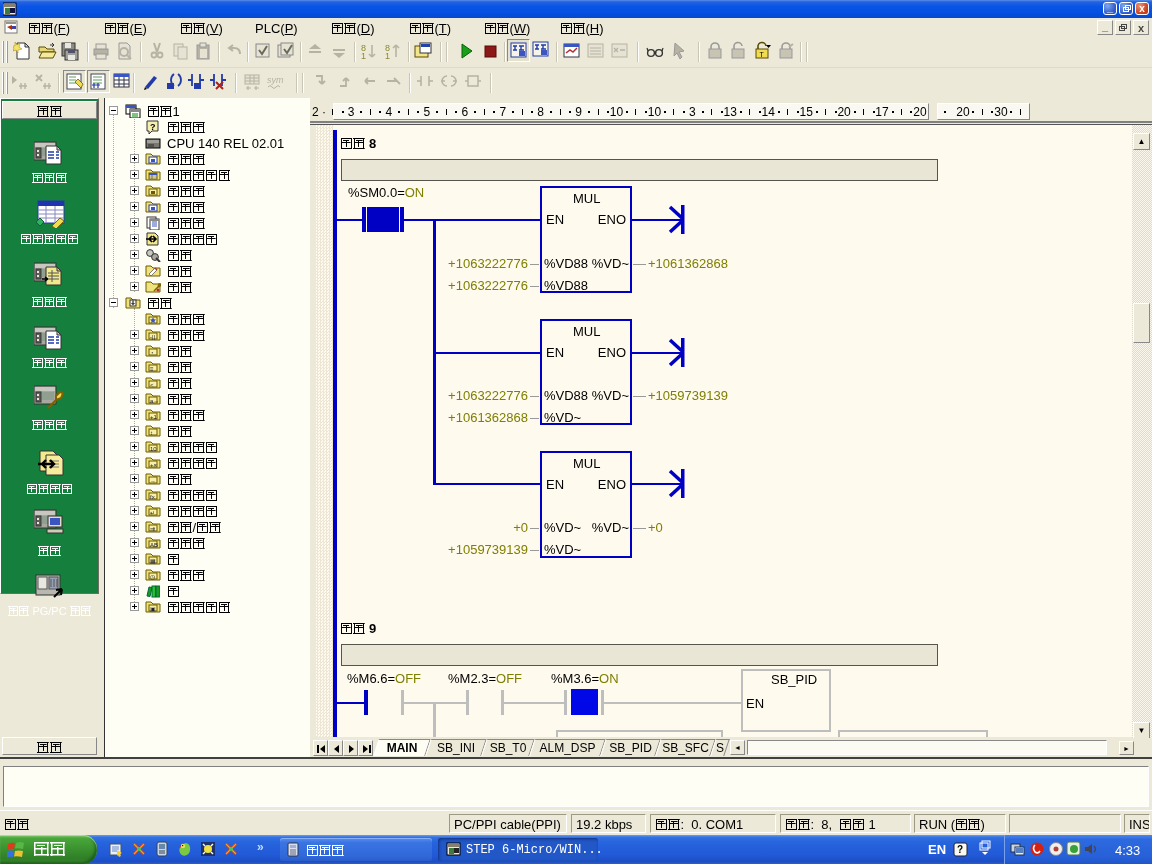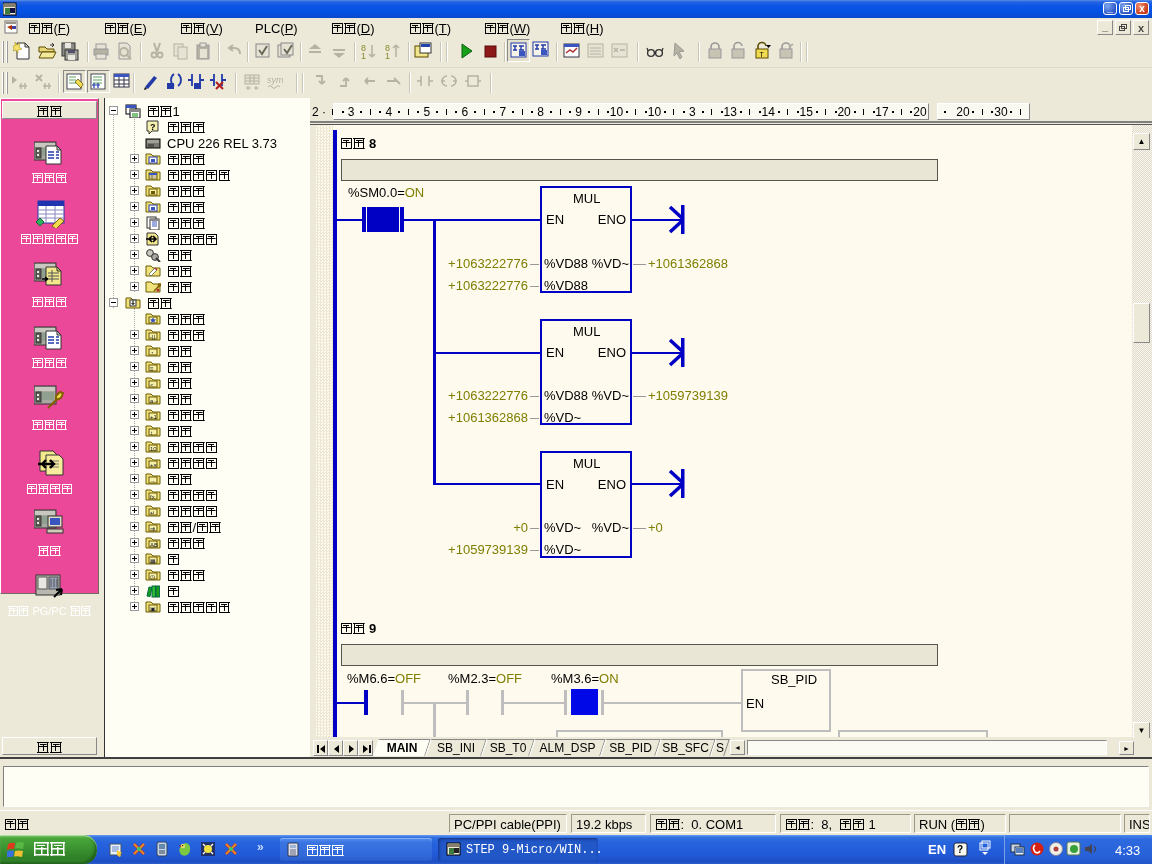--- a/index.html
+++ b/index.html
@@ -384,21 +384,21 @@
     </div>
     <div class="sep" style="left:58px"></div>
     <div class="sep" style="left:133px"></div>
     <div class="sep" style="left:235px"></div>
     <div class="sep" style="left:296px"></div>
     <div class="sep" style="left:302px"></div>
     <div class="sep" style="left:409px"></div>
     <div class="sep" style="left:490px"></div>
 </div>
 
-<div class="a" id="navbar" style="left:0;top:98px;width:99px;height:496px;background:#ec4899;border:1px solid;border-color:#fff #6F6D62 #6F6D62 #fff">
+<div class="a" id="navbar" style="left:0;top:98px;width:99px;height:496px;background:#15803d;border:1px solid;border-color:#fff #6F6D62 #6F6D62 #fff">
  <div class="a raise" style="left:1px;top:2px;width:95px;height:18px;background:#ECE9D8;text-align:center;font-size:13px;padding-top:2px"><i class="h"></i><i class="h"></i></div>
  <div class="a raise" style="left:1px;top:638px;width:95px;height:18px;background:#ECE9D8;text-align:center;font-size:13px;padding-top:2px"><i class="h"></i><i class="h"></i></div>
  <div class="a" style="left:33px;top:39px">
       <svg class="a" style="" width="32" height="30" viewBox="0 0 32 30">
         <rect x="0" y="4" width="22" height="18" fill="#A8A8A0" stroke="#333"></rect>
         <rect x="1" y="5" width="20" height="4" fill="#C8C8C0"></rect>
         <rect x="2" y="10" width="5" height="10" fill="#606058" stroke="#333"></rect>
         <rect x="3" y="12" width="2" height="2" fill="#E8E8E0"></rect>
         <rect x="3" y="16" width="2" height="2" fill="#E8E8E0"></rect>
         <rect x="8" y="10" width="12" height="8" fill="#90A090"></rect>
@@ -521,21 +521,21 @@
       </svg>
     </div>
     <div class="t" style="left:62px;top:22px"><i class="h"></i><i class="h"></i><i class="h"></i></div>
     <div class="a" style="left:40px;top:37px">
       <svg class="a" style="" width="16" height="15" viewBox="0 0 16 15">
         <rect x="1" y="4" width="14" height="9" fill="#787870" stroke="#000"></rect>
         <rect x="2" y="5" width="12" height="3" fill="#A0A098"></rect>
         <rect x="3" y="9" width="6" height="3" fill="#50504C"></rect>
       </svg>
     </div>
-    <div class="t" style="left:62px;top:38px">CPU 226 REL 3.73</div>
+    <div class="t" style="left:62px;top:38px">CPU 140 REL 02.01</div>
     <div class="a" style="left:25px;top:56px">
       <svg class="a" style="" width="9" height="9" viewBox="0 0 9 9">
         <rect x=".5" y=".5" width="8" height="8" fill="#fff" stroke="#999"></rect>
         <path d="M2 4.5 h5 M4.5 2 v5" stroke="#000"></path>
       </svg>
     </div>
     <div class="a" style="left:40px;top:53px">
       <svg class="a" style="" width="16" height="15" viewBox="0 0 16 15">
         <path d="M1 3 h5 l2 2 h7 v8 h-14z" fill="#F0E27C" stroke="#6A5A00"></path>
         <rect x="4" y="6" width="8" height="6" fill="#fff" stroke="#223BA8"></rect>
@@ -1218,21 +1218,21 @@
 <span style="position:absolute;left:26px;top:5px;color:#fff;font-size:13px"><i class="h"></i><i class="h"></i><i class="h"></i></span>
     </div>
     <div class="a" style="left:438px;top:3px;width:160px;height:23px;border-radius:3px;
 background:#2257C8;box-shadow:inset 1px 1px 3px #12317E">
 <svg class="a" style="left:8px;top:4px" width="15" height="15" viewBox="0 0 15 15">
         <rect x="1" y="1" width="13" height="12" fill="#ECE9D8" stroke="#000"></rect>
         <rect x="2" y="2" width="11" height="3" fill="#867F6D"></rect>
         <rect x="3" y="6" width="5" height="6" fill="#3E7B3E"></rect>
         <rect x="8" y="6" width="5" height="5" fill="#222"></rect>
       </svg>
-<span style="position:absolute;left:28px;top:5px;color:#fff;font-size:12px;white-space:nowrap;font-family:'Liberation Mono',monospace">STEP 9-Micro/WIN...</span>
+<span style="position:absolute;left:28px;top:5px;color:#fff;font-size:12px;white-space:nowrap;font-family:'Liberation Mono',monospace">STEP 6-Micro/WIN...</span>
     </div>
     <div class="a" style="left:928px;top:7px;color:#fff;font-size:13px;font-weight:bold">EN</div>
     <svg class="a" style="left:953px;top:7px" width="15" height="15" viewBox="0 0 15 15">
       <rect x="1" y="1" width="13" height="13" rx="2" fill="#F8F8F0" stroke="#223"></rect>
       <text x="4" y="11" font-size="10" font-weight="bold" fill="#000">?</text>
     </svg>
     <svg class="a" style="left:978px;top:4px" width="14" height="16" viewBox="0 0 14 16">
       <rect x="2" y="4" width="8" height="7" fill="none" stroke="#fff"></rect>
       <rect x="4" y="2" width="8" height="7" fill="none" stroke="#fff"></rect>
       <path d="M4 13 l3 3 3-3z" fill="#fff"></path>

